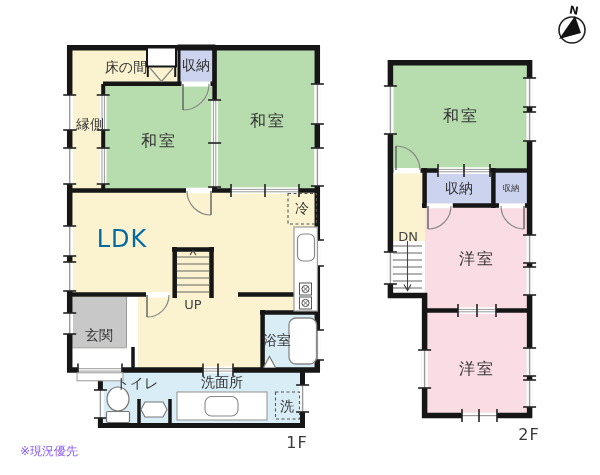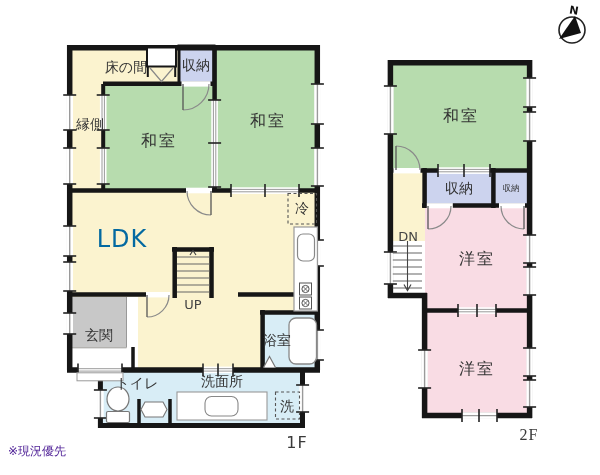--- a/index.html
+++ b/index.html
@@ -6,21 +6,21 @@
   .stage{position:relative;width:600px;height:475px;background:#ffffff;overflow:hidden;
          font-family:"DejaVu Sans","Liberation Sans",sans-serif;}
   .stage svg{position:absolute;left:0;top:0;}
   .lbl{position:absolute;transform:translate(-50%,-50%);color:#333;white-space:nowrap;line-height:1;}
   .lbl.big{font-size:16px;letter-spacing:2px;}
   .lbl.small{font-size:14px;}
   .lbl.tiny{font-size:8.5px;}
   .lbl.ldk{font-size:24px;letter-spacing:1px;color:#0369a1;}
   .lbl.floor{font-size:16px;color:#3a3a3a;letter-spacing:1px;}
   .lbl.updn{font-size:13px;color:#444;}
-  .note{position:absolute;left:8px;top:443px;font-size:12px;color:#4c1d95;}
+  .note{position:absolute;left:20px;top:443px;font-size:12px;color:#8b5cf6;}
 </style>
 </head>
 <body>
 
 <div class="stage">
 
 <svg width="600" height="475" viewBox="0 0 600 475">
 
   <g>
     <rect x="67" y="191" width="253" height="179" fill="#fbf3cf"></rect>
@@ -337,26 +337,26 @@
   <div class="lbl small" style="left:126px;top:67px;">床の間</div>
   <div class="lbl small" style="left:196px;top:65px;">収納</div>
   <div class="lbl big" style="left:159px;top:141px;">和室</div>
   <div class="lbl big" style="left:268px;top:121px;">和室</div>
   <div class="lbl ldk" style="left:122px;top:239px;">LDK</div>
   <div class="lbl small" style="left:302px;top:208px;">冷</div>
   <div class="lbl small" style="left:99px;top:323px;margin-top:12px;">玄関</div>
   <div class="lbl updn" style="left:193px;top:304px;">UP</div>
   <div class="lbl small" style="left:277px;top:340px;text-align:center;">浴室</div>
   <div class="lbl small" style="left:137px;top:383px;text-align:right;">トイレ</div>
-  <div class="lbl small" style="left:222px;top:382px;font-family:Liberation Mono, monospace;">洗面所</div>
+  <div class="lbl small" style="left:222px;top:382px;">洗面所</div>
   <div class="lbl small" style="left:287px;top:406px;">洗</div>
   <div class="lbl floor" style="left:297px;top:443px;">1F</div>
 
   <div class="lbl big" style="left:461px;top:116px;">和室</div>
   <div class="lbl small" style="left:459px;top:188px;">収納</div>
   <div class="lbl tiny" style="left:511px;top:188px;">収納</div>
   <div class="lbl updn" style="left:408px;top:236px;">DN</div>
   <div class="lbl big" style="left:477px;top:259px;">洋室</div>
   <div class="lbl big" style="left:477px;top:369px;">洋室</div>
-  <div class="lbl floor" style="left:529px;top:435px;font-family:Liberation Serif, serif;">2F</div>
+  <div class="lbl floor" style="left:529px;top:435px;">2F</div>
 
   <div class="note">※現況優先</div>
 </div>
 
 </body></html>

